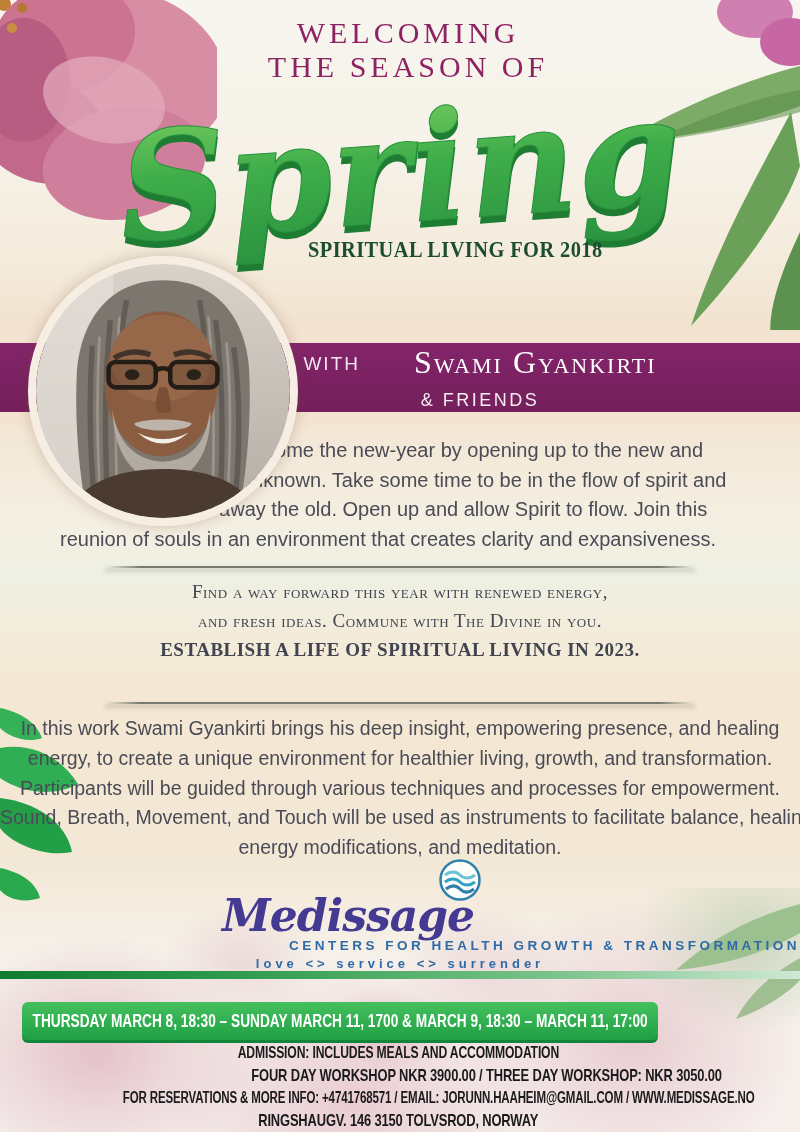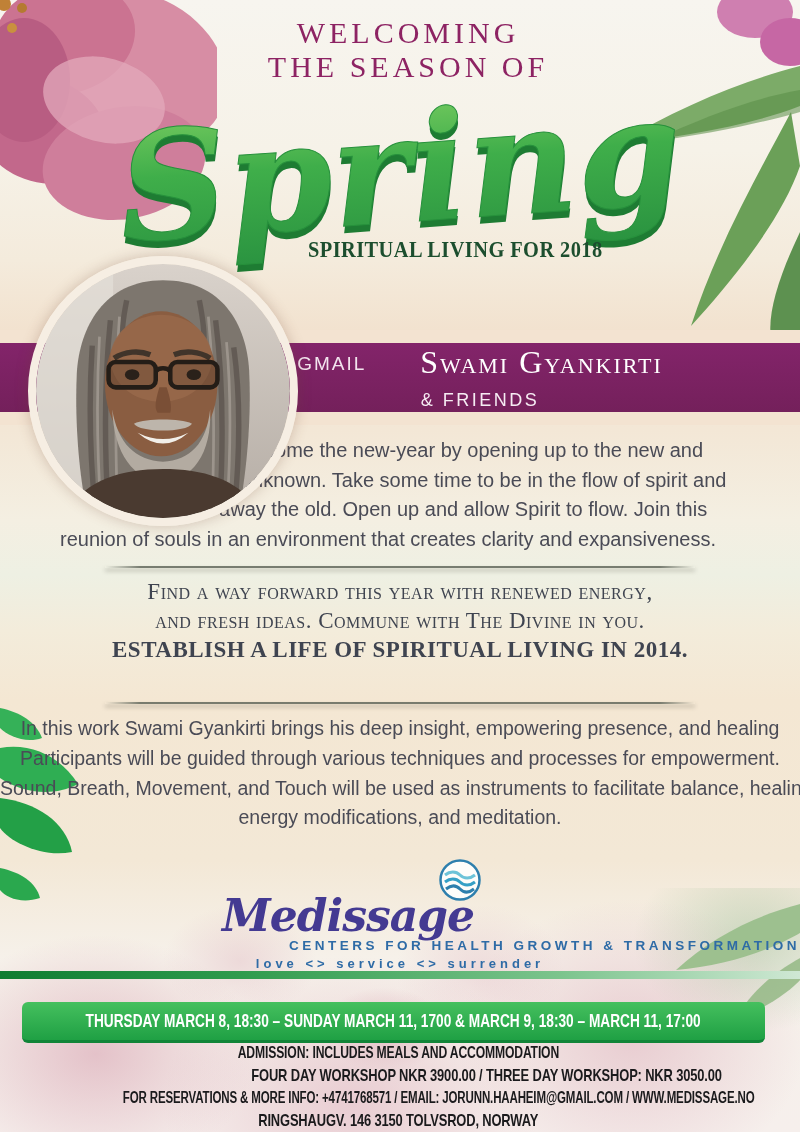--- a/index.html
+++ b/index.html
@@ -65,40 +65,40 @@
   .invitation div:nth-child(3){padding-left:74px;}
   .invitation div:nth-child(4){padding-right:24px;}
   
   .divider{left:105px;width:590px;height:2px;z-index:4;
     background:linear-gradient(90deg,rgba(98,104,92,0),rgba(98,104,92,.85) 6%,rgba(98,104,92,.85) 94%,rgba(98,104,92,0));
     box-shadow:0 3px 4px rgba(60,60,50,.35);}
   .divider1{top:566px;}
   .divider2{top:702px;}
   
   .affirmation{left:0;top:577px;width:800px;z-index:4;text-align:center;
-    font-family:"Liberation Serif",serif;color:#3f4450;font-size:23px;line-height:29px;}
+    font-family:"Liberation Serif",serif;color:#3f4450;font-size:19px;line-height:29px;}
   .affirmation .sc{font-variant:small-caps;letter-spacing:.5px;}
   .affirmation .em{font-weight:bold;letter-spacing:.5px;}
   
   .description{left:0;top:714px;width:800px;z-index:4;text-align:center;
     color:#4a4b56;font-size:19.5px;line-height:29.8px;}
   .description div{white-space:nowrap;}
   
   .wave-icon{left:438px;top:858px;width:44px;height:44px;z-index:4;}
   .logo-name{left:0;top:890px;width:696px;text-align:center;z-index:4;
     font-family:"DejaVu Serif",serif;font-style:italic;font-weight:bold;
     font-size:44px;color:#443a92;letter-spacing:-1px;}
   .logo-tagline{left:0;top:938px;width:800px;text-align:right;z-index:4;
     font-size:13.5px;font-weight:bold;letter-spacing:3.5px;color:#2e6ba6;}
   .logo-motto{left:0;top:956px;width:800px;text-align:center;z-index:4;
     font-size:13px;font-weight:bold;letter-spacing:4px;color:#2e6ba6;}
   
   .green-bar{left:0;top:971px;width:800px;height:8px;z-index:4;
     background:linear-gradient(90deg,#0f7c31,#2f9b4d 30%,#7cc48d 70%,#cfe8d4);}
-  .green-banner{left:22px;top:1002px;width:743px;height:38px;z-index:4;
+  .green-banner{left:22px;top:1002px;width:636px;height:38px;z-index:4;
     background:linear-gradient(180deg,#45c05e,#1fa044);border-bottom:3px solid #118538;
     border-radius:6px;display:flex;align-items:center;justify-content:center;}
   .green-banner span{color:#fff;font-weight:bold;font-size:19px;white-space:nowrap;
     transform:scaleX(.72);letter-spacing:0;}
   .footer-line{left:0;width:796px;text-align:center;z-index:4;color:#1a1a1c;}
   .footer-line span{display:inline-block;white-space:nowrap;font-weight:bold;
     letter-spacing:-.2px;transform:scaleX(.76);}
   .f-admission{top:1044px;font-size:16px;}
   .f-pricing{top:1066px;font-size:17px;text-align:right;}
   .f-contact{top:1089px;font-size:16px;}
@@ -158,21 +158,21 @@
     </g>
   </svg>
   <div class="abs subtitle">
     <span>SPIRITUAL LIVING FOR 2018</span>
   </div>
 
   <div class="abs cream-band"></div>
   <div class="abs purple-band"></div>
   <div class="abs speaker-text">
     <div class="speaker-line1">
-      <span class="with-label">GMAIL</span><span class="speaker-name">Swami Gyankirti</span>
+      <span class="with-label">WITH</span><span class="speaker-name">Swami Gyankirti</span>
     </div>
     <div class="friends-label">&amp; FRIENDS</div>
   </div>
 
   <div class="abs photo">
     <svg viewBox="0 0 280 280" width="254" height="254">
       <defs>
         <linearGradient id="pBg" x1="0" y1="0" x2="0" y2="1">
           <stop offset="0" stop-color="#d9d2cb"></stop>
             <stop offset="1" stop-color="#b5ada5"></stop>
@@ -229,27 +229,28 @@
     <div>the unknown. Take some time to be in the flow of spirit and</div>
     <div>wash away the old.  Open up and allow Spirit to flow.  Join this</div>
     <div>reunion of souls in an environment that creates clarity and expansiveness.</div>
   </div>
 
   <div class="abs divider divider1"></div>
 
   <div class="abs affirmation">
     <div class="sc">Find a way forward this year with renewed energy,</div>
     <div class="sc">and fresh ideas. Commune with The Divine in you.</div>
-    <div class="em">ESTABLISH A LIFE OF SPIRITUAL LIVING IN 2014.</div>
+    <div class="em">ESTABLISH A LIFE OF SPIRITUAL LIVING IN 2023.</div>
   </div>
 
   <div class="abs divider divider2"></div>
 
   <div class="abs description">
     <div>In this work Swami Gyankirti brings his deep insight, empowering presence, and healing</div>
+    <div>energy, to create a unique environment for healthier living, growth, and transformation.</div>
     <div>Participants will be guided through various techniques and processes for empowerment.</div>
     <div>Sound, Breath, Movement, and Touch will be used as instruments to facilitate balance, healing,</div>
     <div>energy modifications, and meditation.</div>
   </div>
 
   <svg class="abs wave-icon" viewBox="0 0 44 44">
     <circle cx="22" cy="22" r="19.5" fill="#fdfdfa" stroke="#2d7fad" stroke-width="2.5"></circle>
     <path d="M7,17 C12,13 18,13 22,17 C26,21 32,21 37,17" stroke="#6cc3d8" stroke-width="3" fill="none"></path>
     <path d="M7,24 C12,20 18,20 22,24 C26,28 32,28 37,24" stroke="#35a0c6" stroke-width="3" fill="none"></path>
     <path d="M8,31 C13,27 18,27 22,31 C26,35 31,35 36,31" stroke="#2d7fad" stroke-width="3" fill="none"></path>

